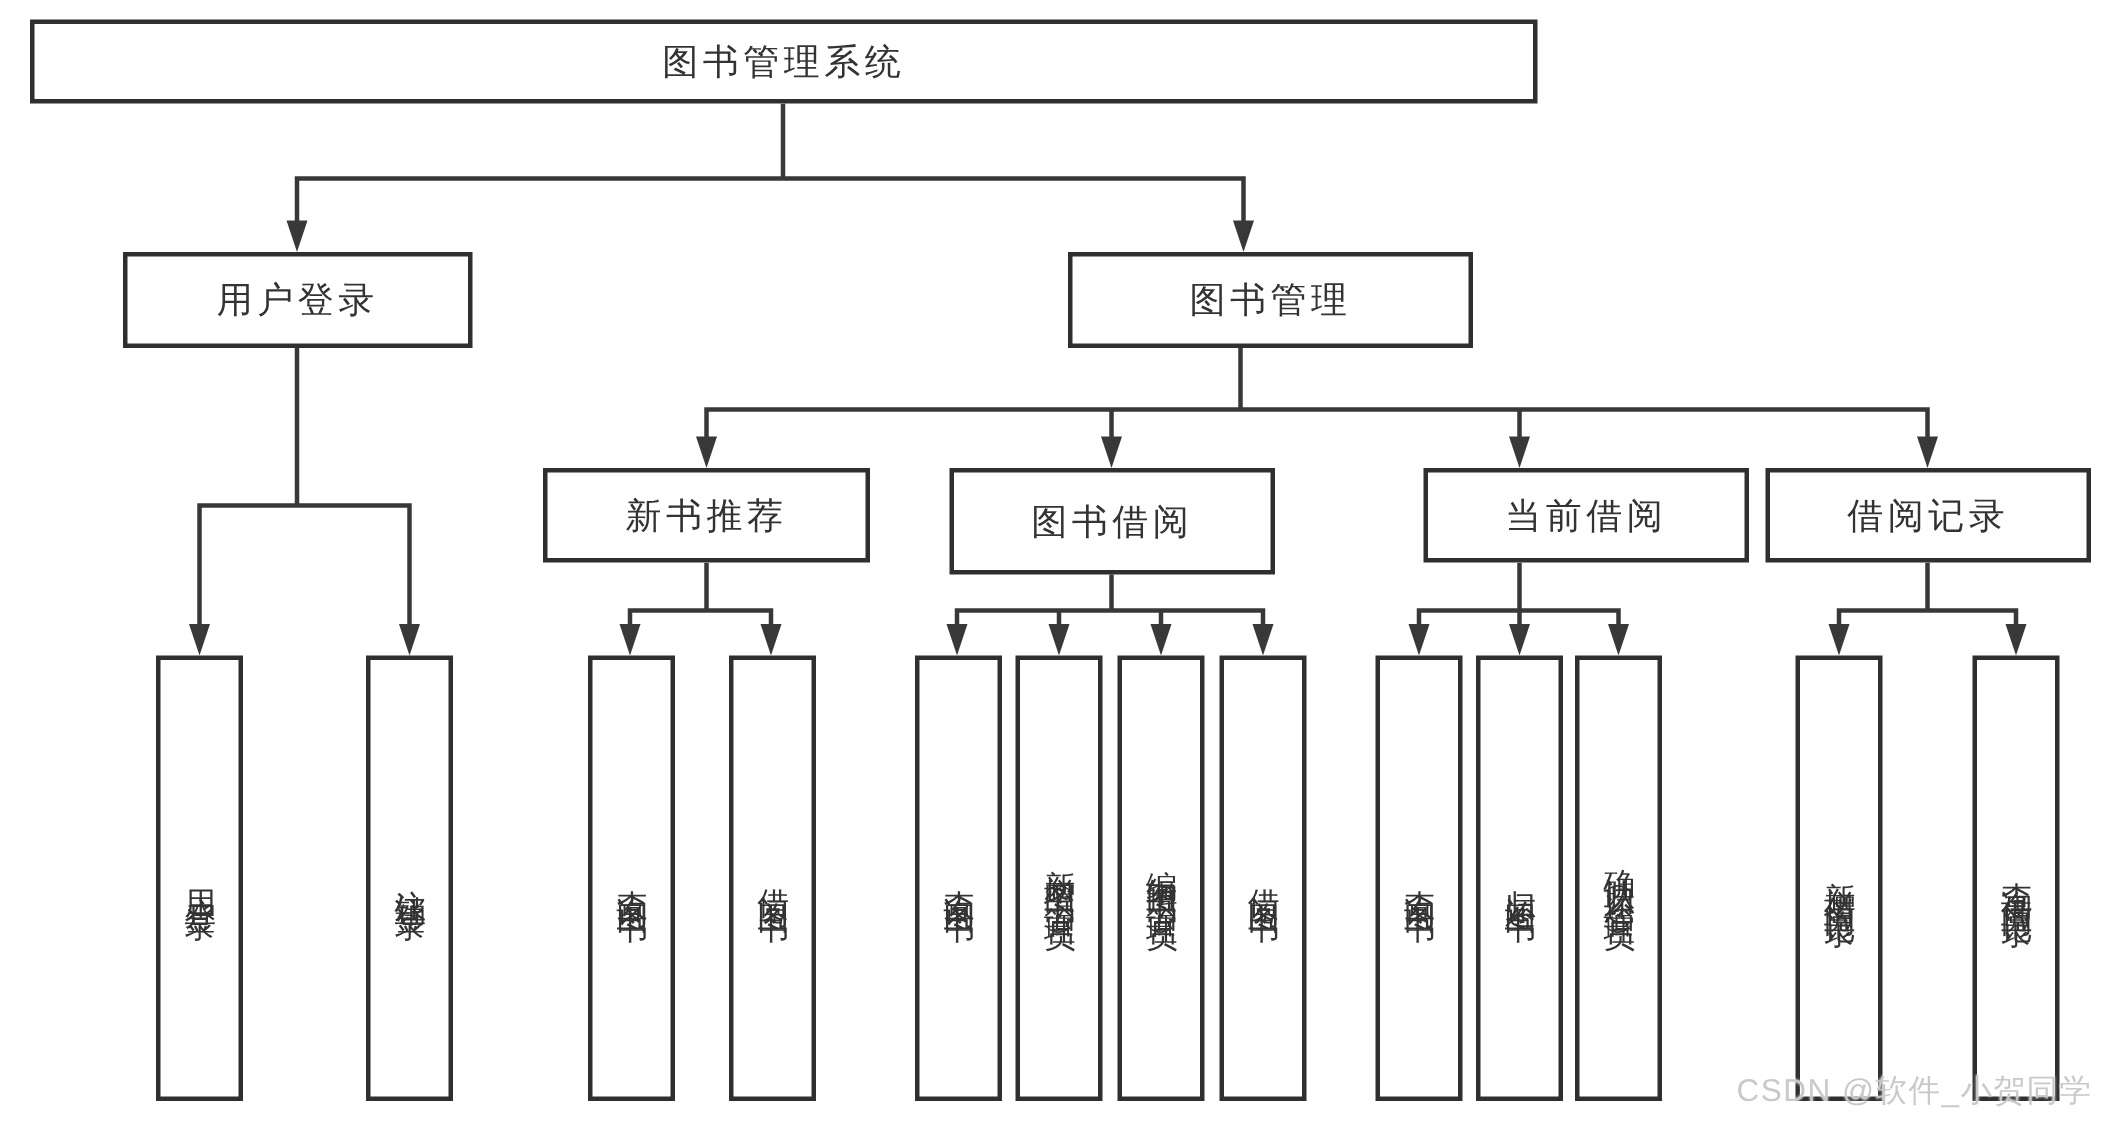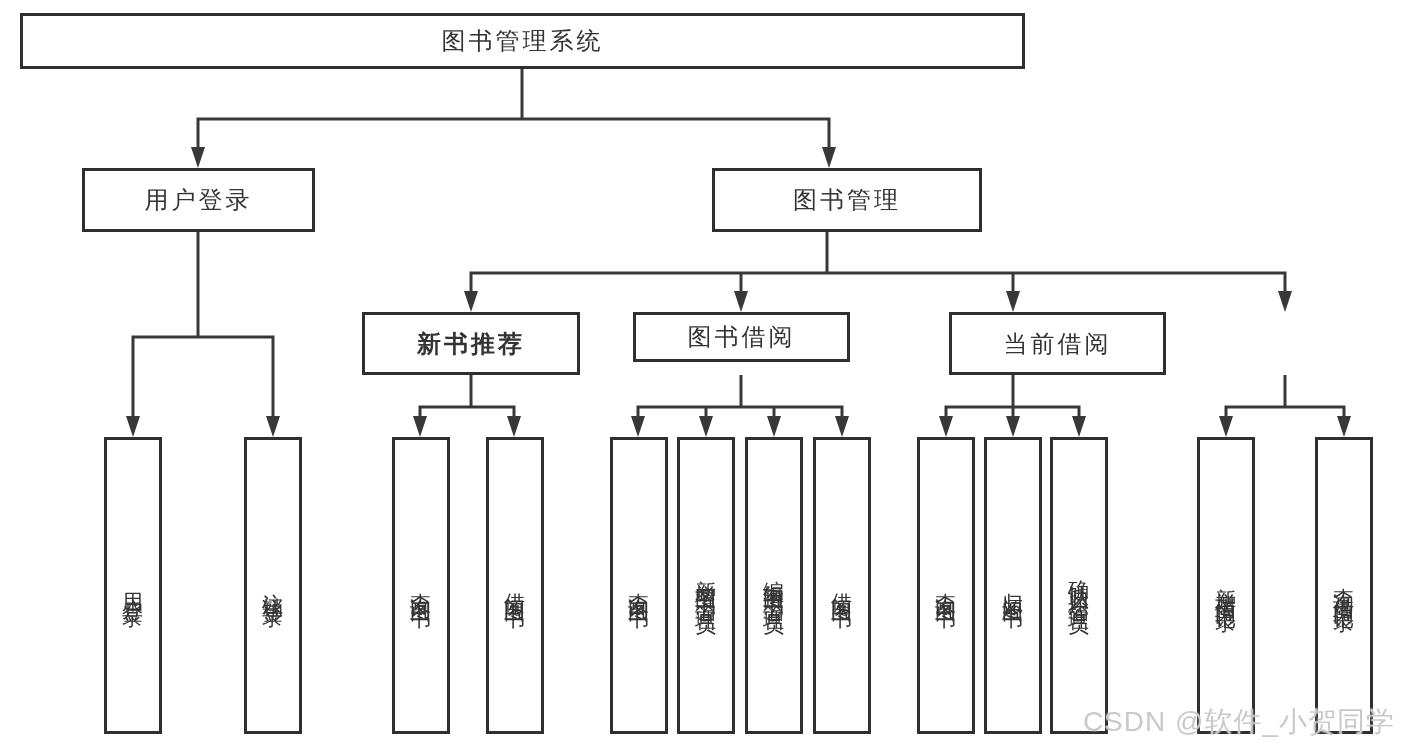--- a/index.html
+++ b/index.html
@@ -52,21 +52,21 @@
     color: #333333;
     font-size: 21px;
     line-height: 1;
     letter-spacing: 5px;
     white-space: nowrap;
   }
   #watermark {
     position: absolute;
     right: 10px;
     bottom: 6px;
-    font-size: 28px;
+    font-size: 21px;
     color: rgba(198, 198, 198, 0.95);
     text-shadow: 0 0 2px #ffffff;
     letter-spacing: 1px;
     z-index: 3;
     white-space: nowrap;
   }
 </style>
 </head>
 <body>
 
@@ -135,29 +135,32 @@
     <span>图书管理系统</span>
   </div>
 
   <div class="hnode" style="left:82px; top:168px; width:233px; height:64px;">
     <span>用户登录</span>
   </div>
   <div class="hnode" style="left:712px; top:168px; width:270px; height:64px;">
     <span>图书管理</span>
   </div>
 
-  <div class="hnode" style="left:362px; top:312px; width:218px; height:63px;font-weight:bold;">
+  <div class="hnode" style="left:362px; top:312px; width:218px; height:63px;">
     <span>新书推荐</span>
   </div>
-  <div class="hnode" style="left:633px; top:312px; width:217px; height:50px;">
+  <div class="hnode" style="left:633px; top:312px; width:217px; height:71px;">
     <span>图书借阅</span>
   </div>
   <div class="hnode" style="left:905px; top:312px; width:217px; height:63px;margin-left:44px;">
     <span>当前借阅</span>
   </div>
+  <div class="hnode" style="left:1177px; top:312px; width:217px; height:63px;">
+    <span>借阅记录</span>
+  </div>
 
   <div class="vnode" style="left:104px;">
     <span>用户登录</span>
   </div>
   <div class="vnode" style="left:244px;">
     <span>注销登录</span>
   </div>
 
   <div class="vnode" style="left:392px;">
     <span>查询图书</span>

